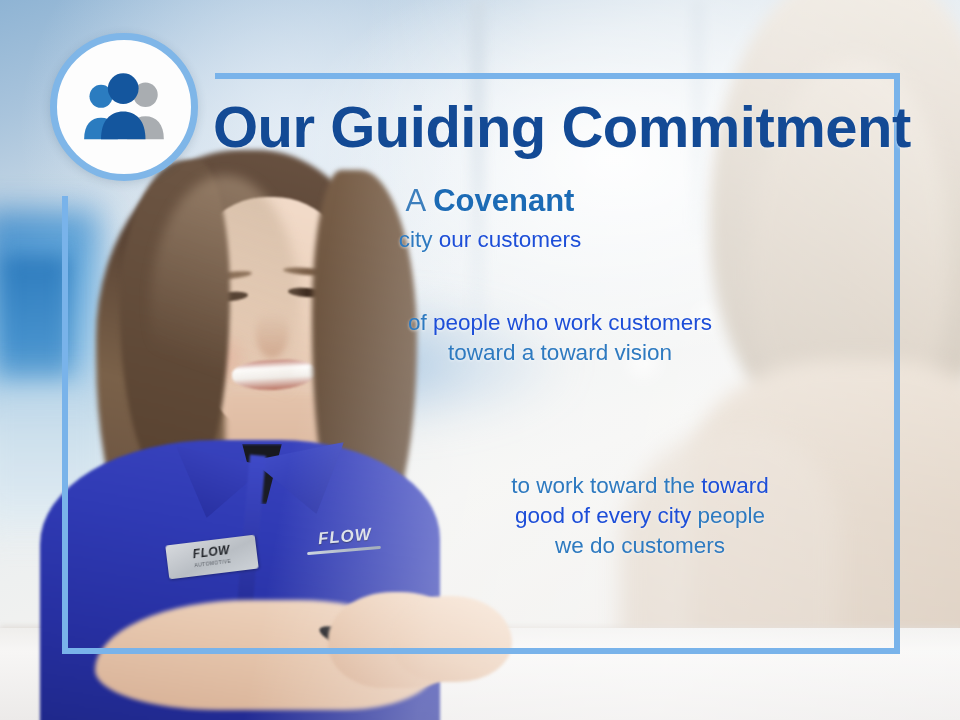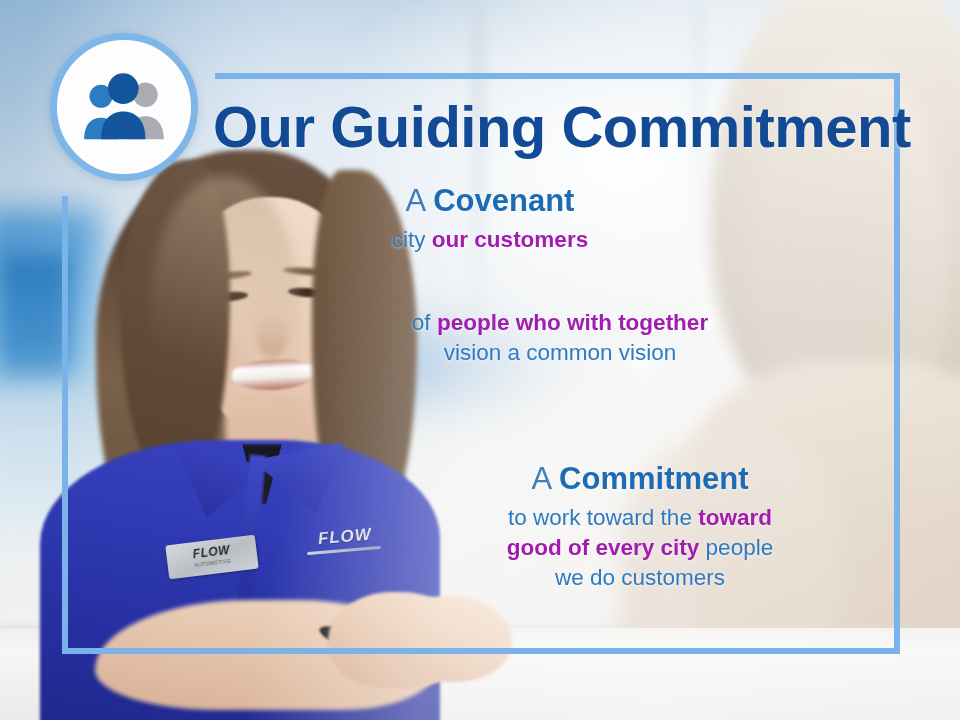--- a/index.html
+++ b/index.html
@@ -295,21 +295,21 @@
     color: #2c78bf;
     text-shadow: 0 1px 4px rgba(255,255,255,.6);
   }
   .headline .art { font-weight: 400; color: #3d7fbd; }
   .headline .word { font-weight: 700; color: #1c6bb5; }
   .sub {
     font-size: 22.5px; line-height: 1.33; color: #2e7ac0;
     text-shadow: 0 1px 3px rgba(255,255,255,.6);
     font-weight: 400;
   }
-  .sub b { font-weight: 700; color: #a21caf; }
+  .sub b { font-weight: 400; color: #1d4ed8; }
 
   .b1 { left: 290px; top: 185px; width: 400px; text-align: center; }
   .b2 { left: 330px; top: 300px; width: 460px; text-align: center; }
   .b3 { left: 400px; top: 463px; width: 480px; text-align: center; }
   .b1 .sub, .b2 .sub, .b3 .sub { margin-top: 8px; }
 </style>
 </head>
 <body>
 
 <div id="poster">
@@ -394,24 +394,21 @@
     <div class="headline">
       <span class="art">A </span><span class="word">Covenant</span>
     </div>
     <div class="sub">
       <span>city </span><b>our customers</b><span></span>
     </div>
   </div>
 
   <div class="block b2">
     <div class="sub">
-      <span>of </span><b>people who with together</b><br><span> vision a common vision</span>
+      <span>of </span><b>people who work customers</b><br><span> toward a toward vision</span>
     </div>
   </div>
 
   <div class="block b3">
-    <div class="headline">
-      <span class="art">A </span><span class="word">Commitment</span>
-    </div>
     <div class="sub"><span>to work toward the </span><b>toward</b><br><b>good of every city</b><span> people</span><br><span>we do customers</span></div>
   </div>
 
 </div>
 
 </body></html>

